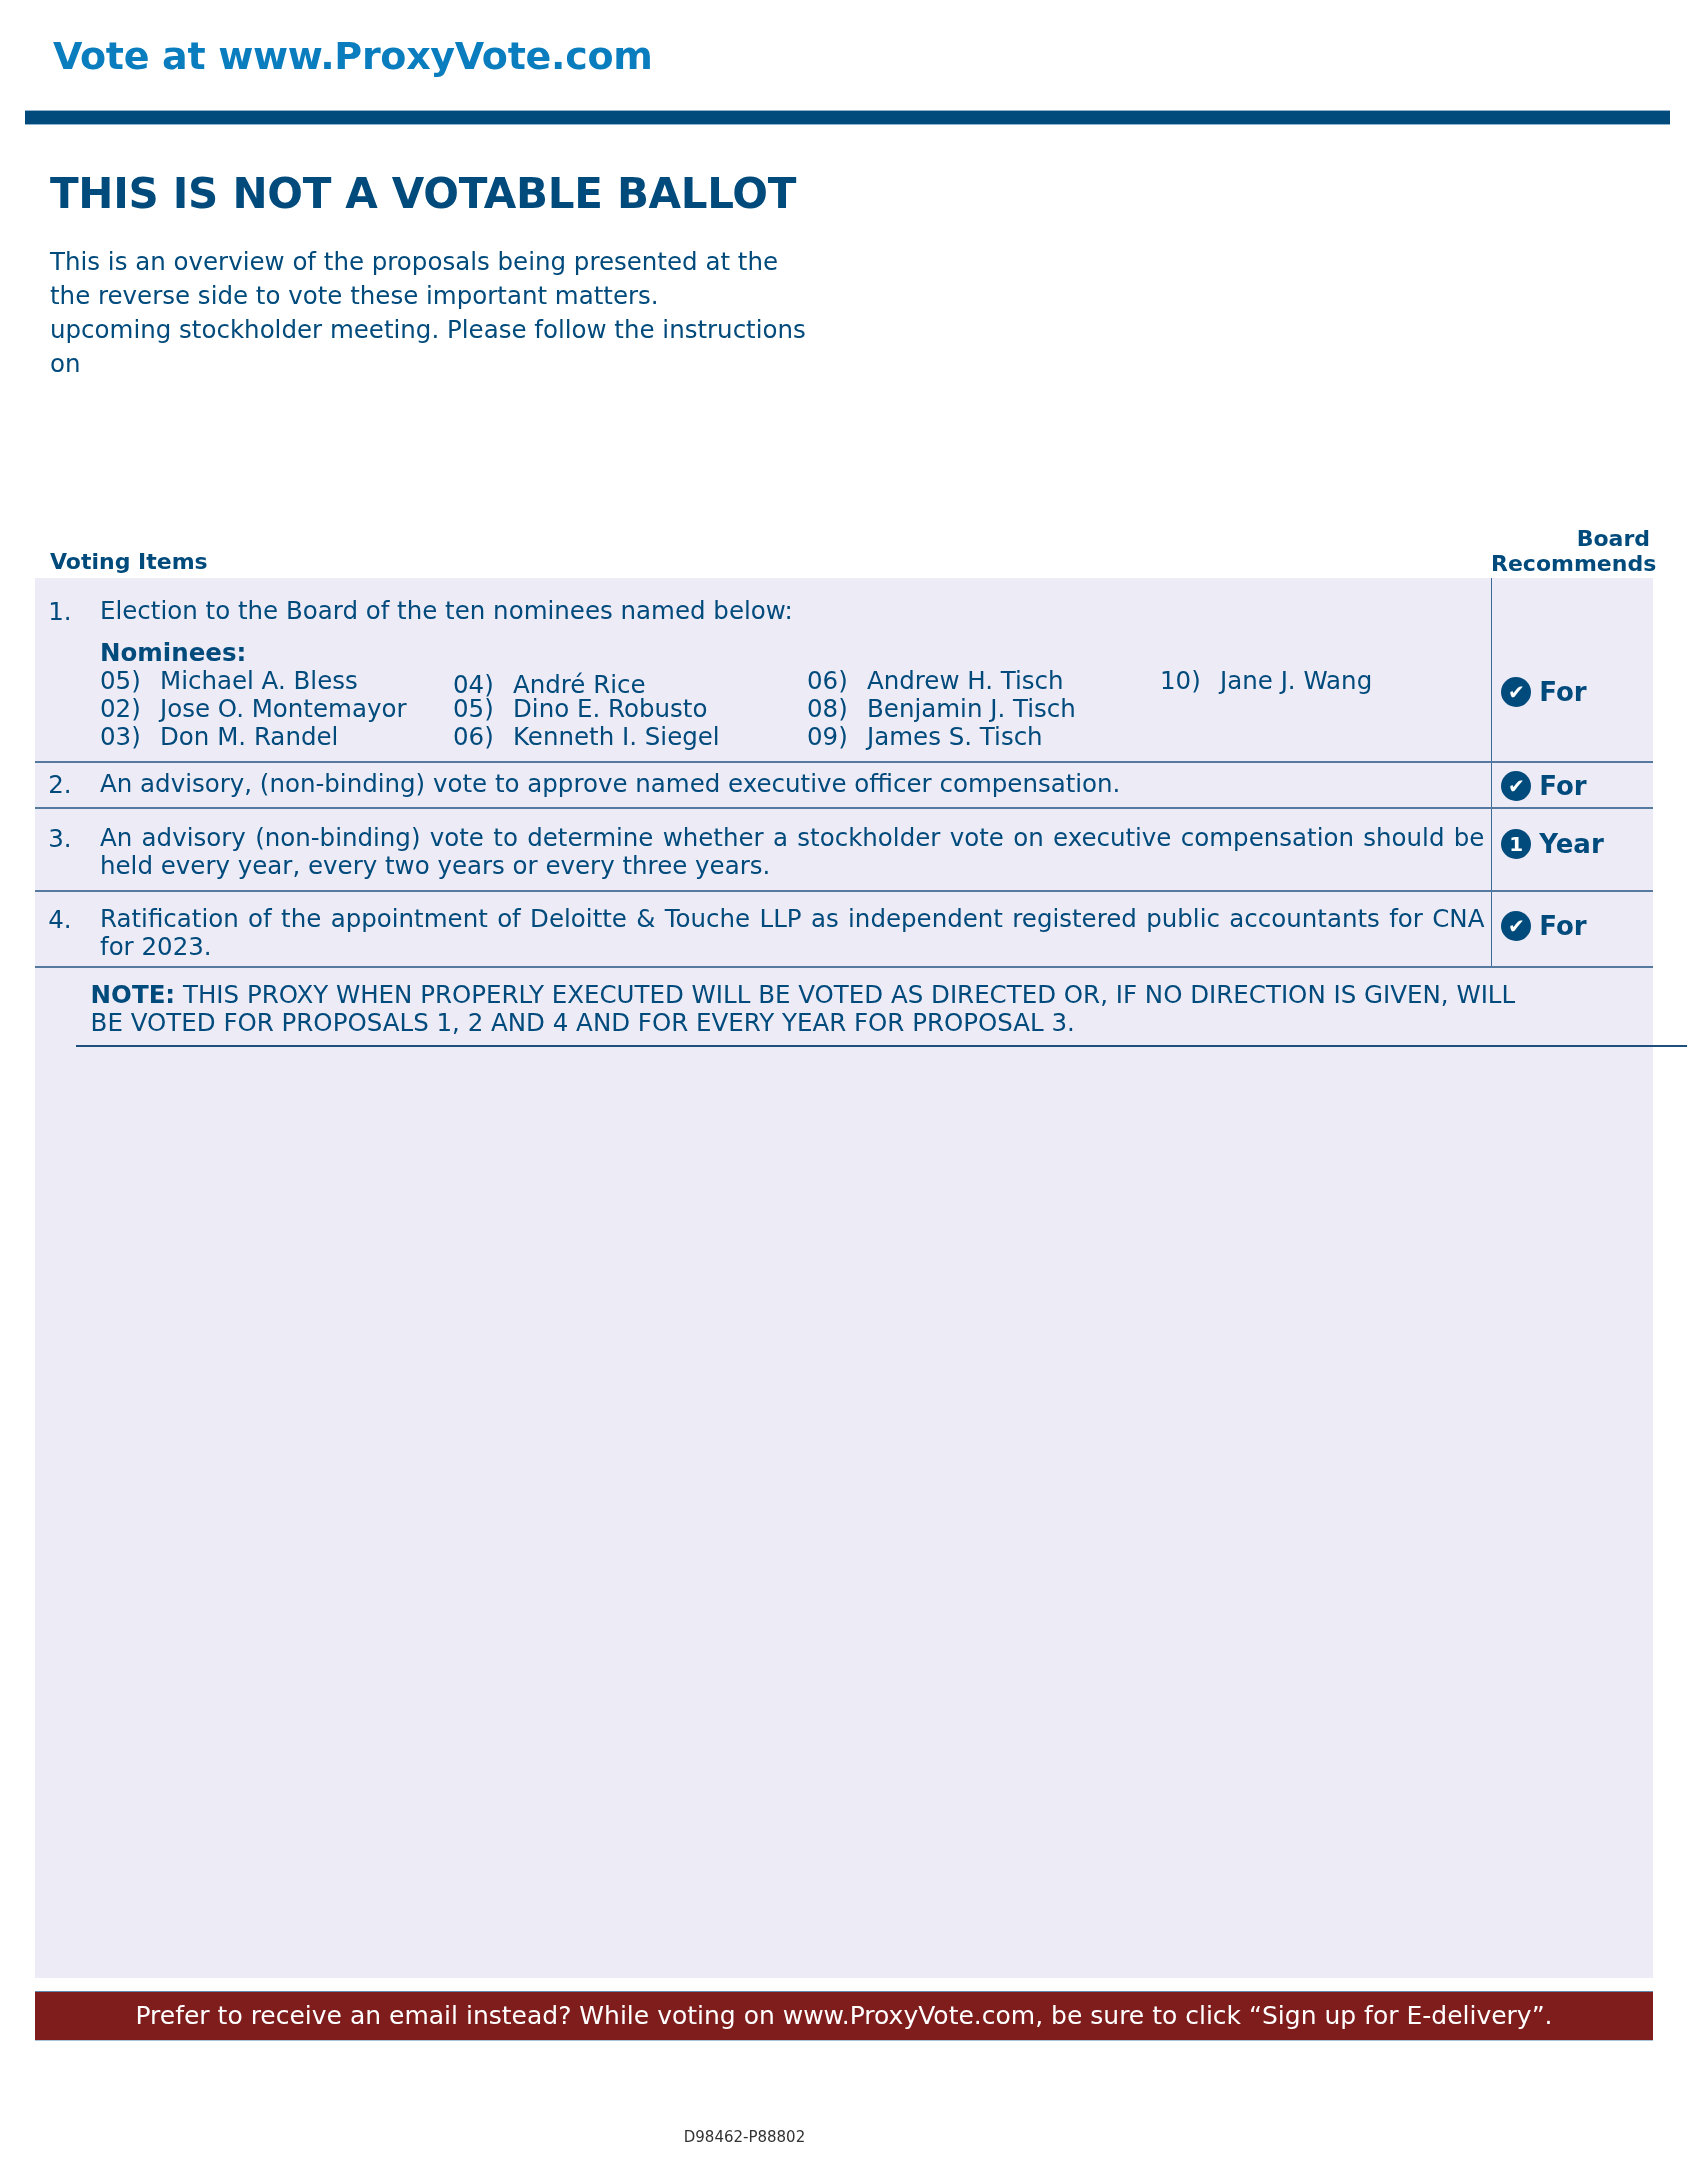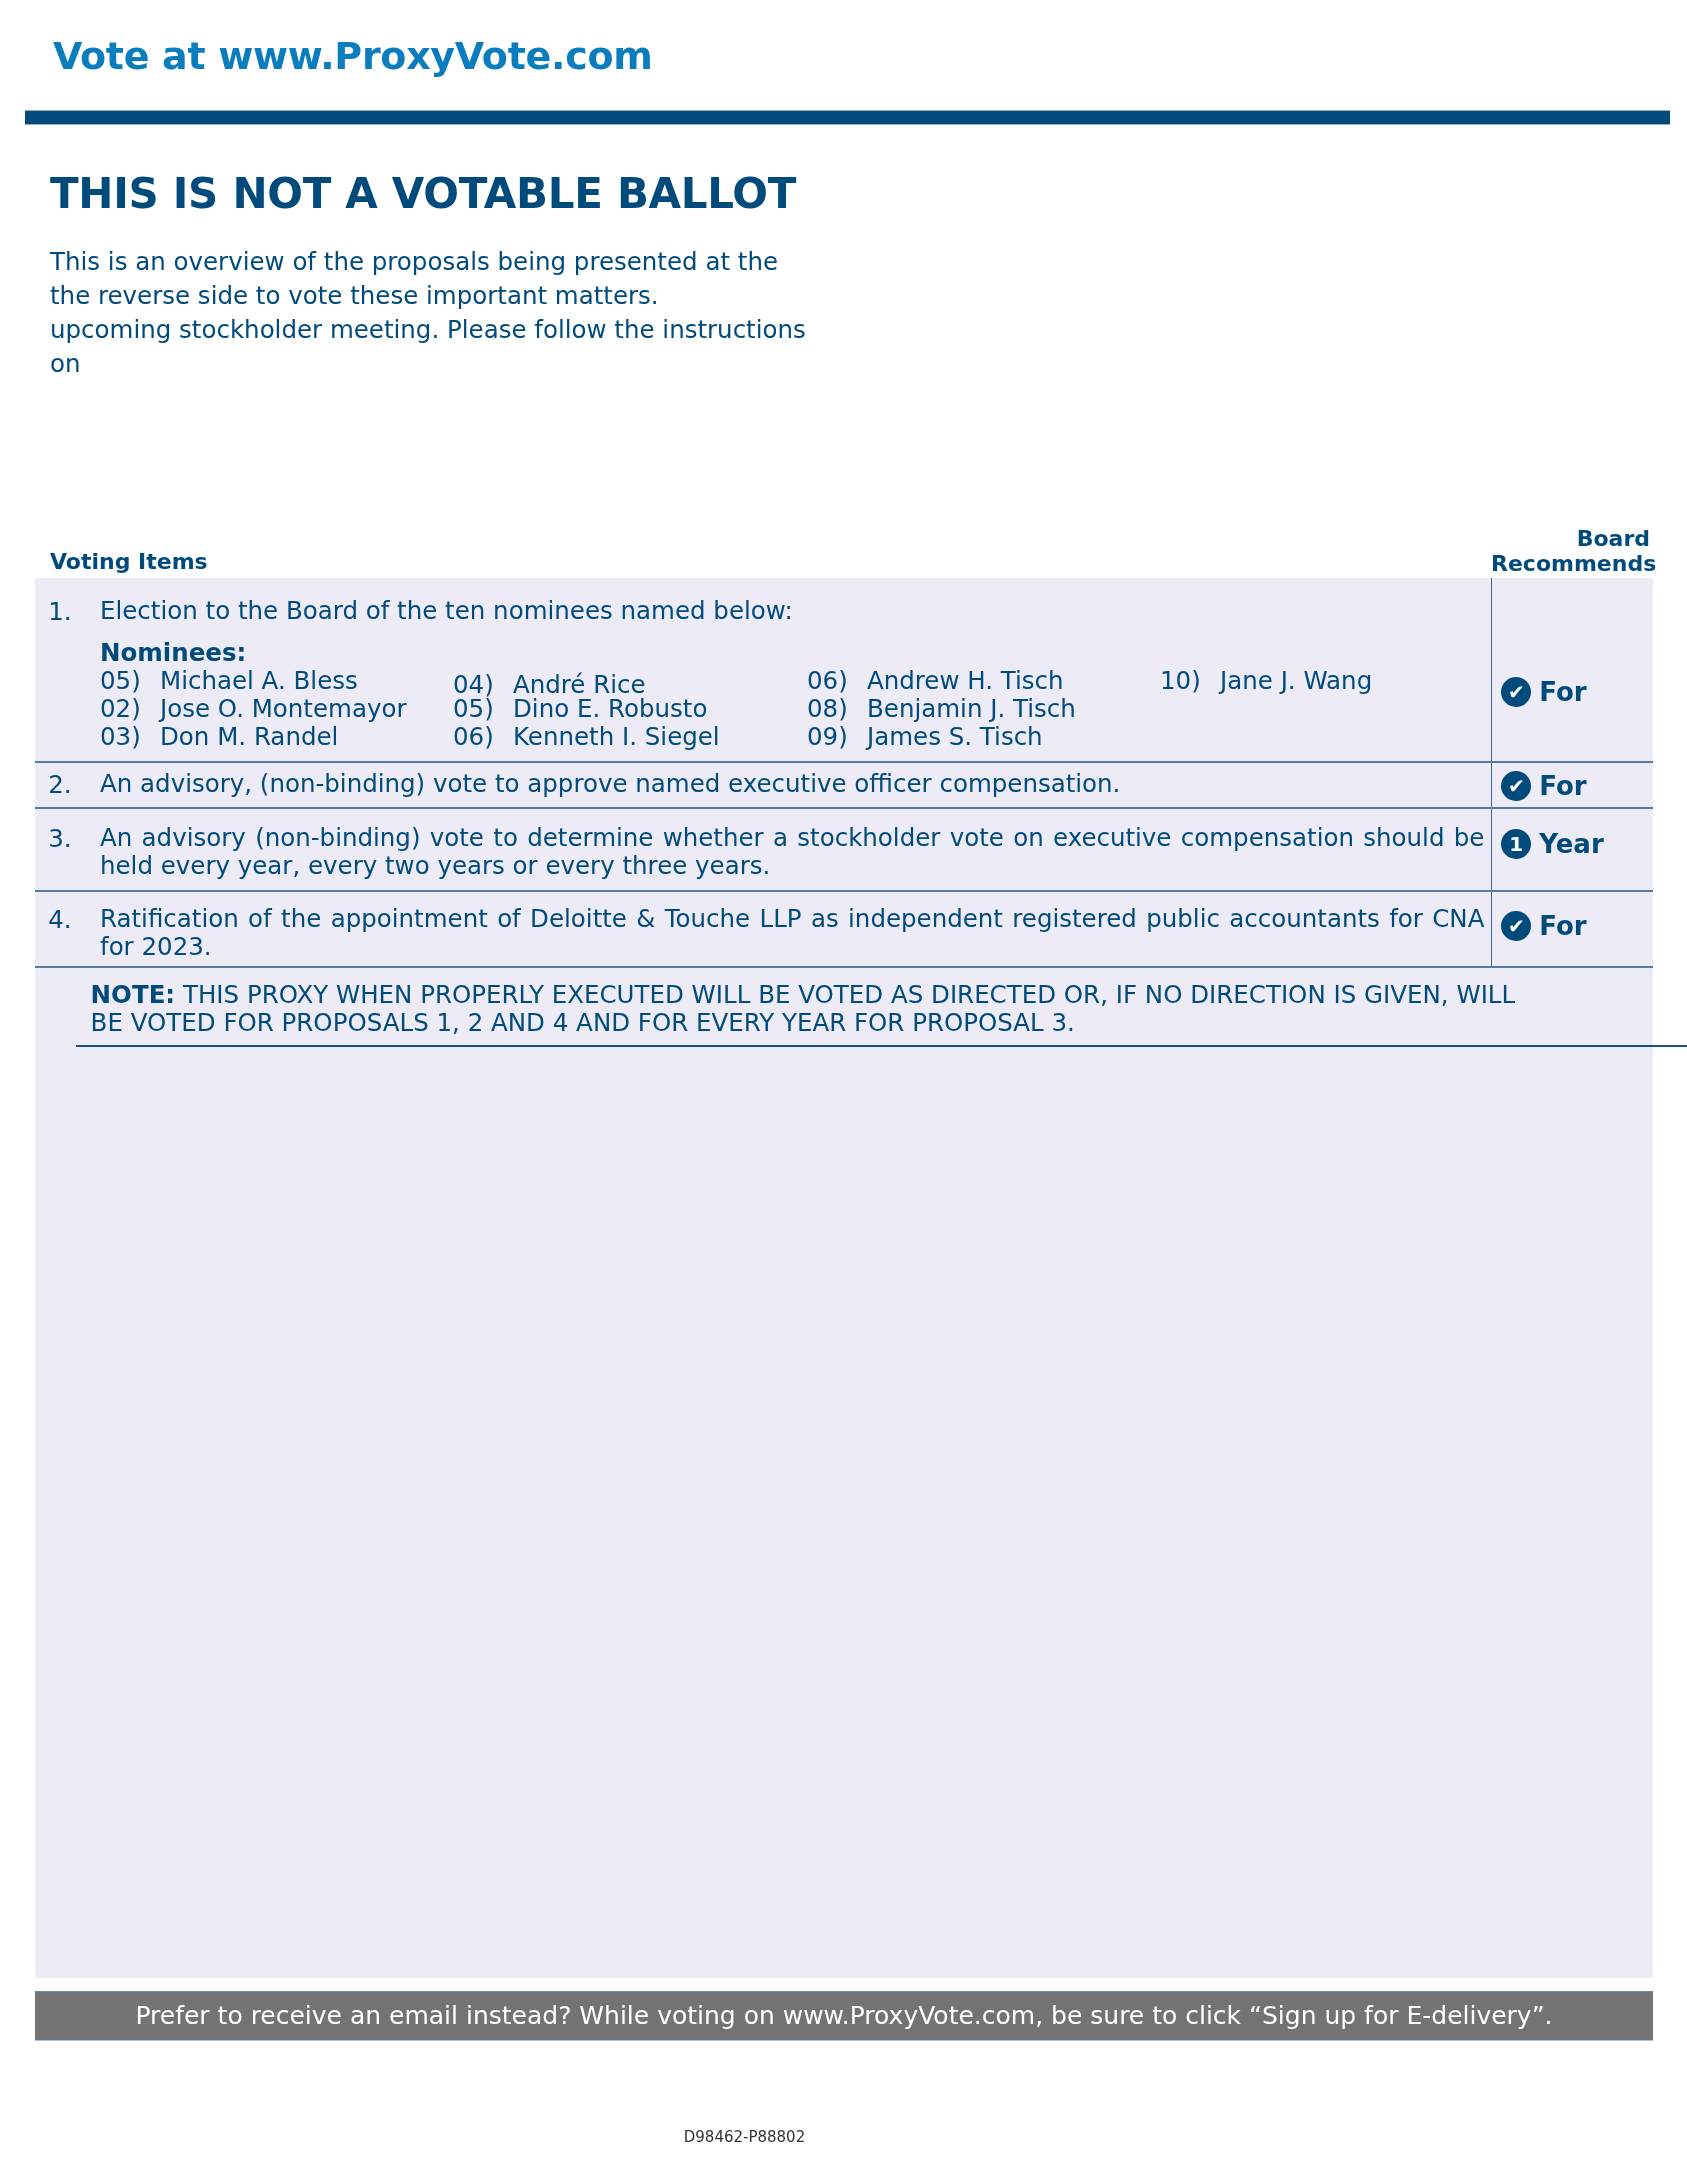--- a/index.html
+++ b/index.html
@@ -79,21 +79,21 @@
     position: absolute; left: 35px; top: 969px; width: 1618px; height: 78px;
     box-sizing: border-box; border-bottom: 2px solid #1e4f7d; margin-left: 41px;
   }
   .note .txt {
     position: absolute; left: 14.6px; top: 12px; width: 1442px;
     font-size: 24.5px; line-height: 28px; text-transform: none;
   }
   .note b { font-weight: bold; }
   .banner {
     position: absolute; left: 35px; top: 1991px; width: 1618px; height: 48px;
-    background: #737373; border-top: 1.3px solid #5f8bb3; border-bottom: 1.3px solid #a9c3da;
+    background: #7f1d1d; border-top: 1.3px solid #5f8bb3; border-bottom: 1.3px solid #a9c3da;
     color: #ffffff; text-align: center; font-size: 25px; line-height: 48px;
   }
   .footer-code {
     position: absolute; left: 0; width: 1489px; top: 2128px; text-align: center;
     font-size: 15px; color: #333333;
   }
 </style>
 </head>
 <body>
 

